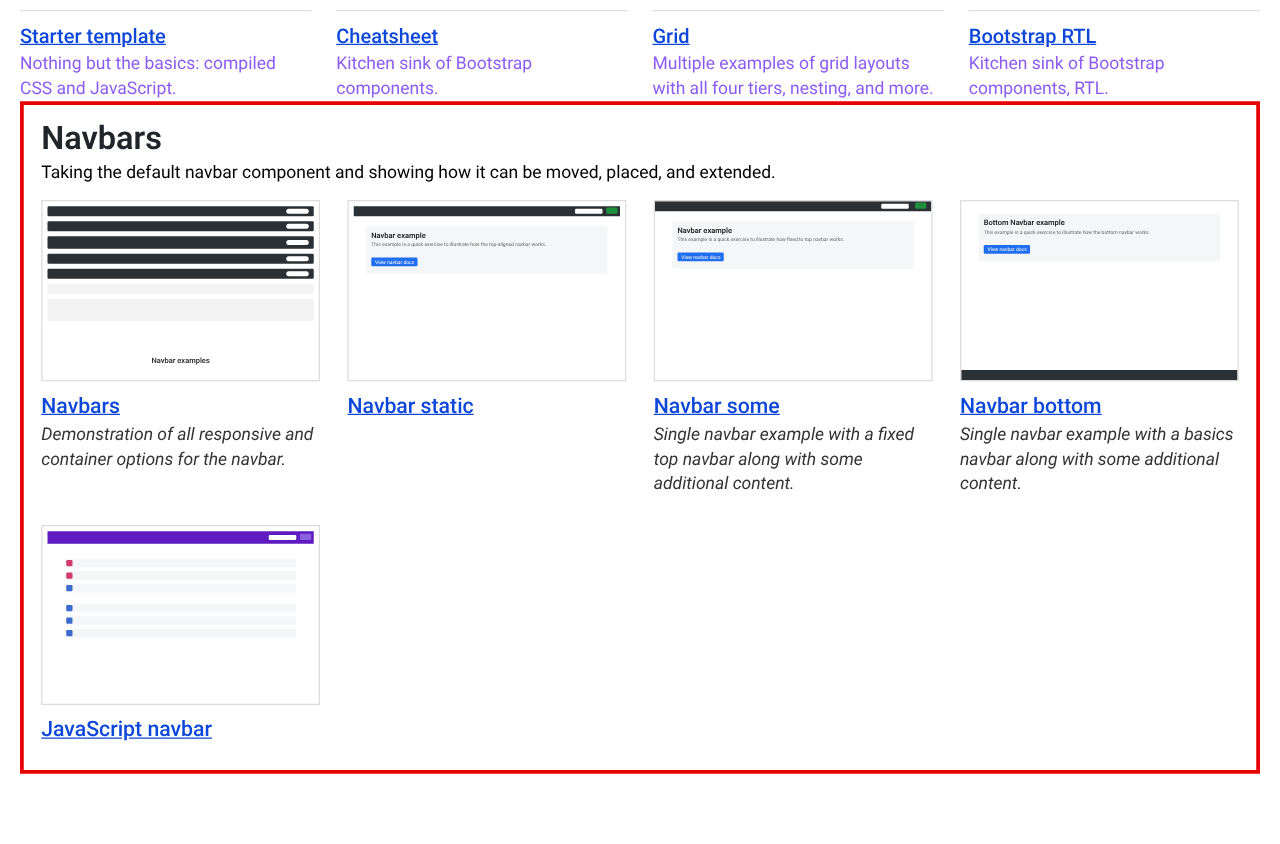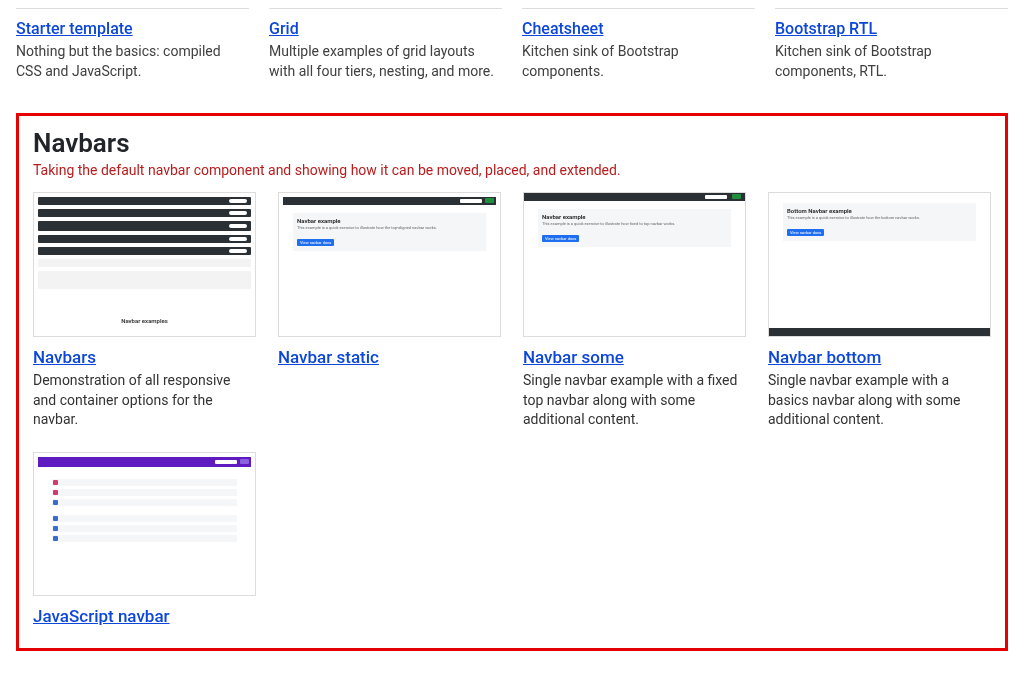--- a/index.html
+++ b/index.html
@@ -7,65 +7,65 @@
     font-family: -apple-system, BlinkMacSystemFont, "Segoe UI", Roboto, "Helvetica Neue", Arial, sans-serif;
     font-size: 14px;
     color: #212529;
     background: #fff;
     padding: 0 16px 16px 16px;
   }
   .top-row {
     display: grid;
     grid-template-columns: repeat(4, 1fr);
     gap: 20px;
-    margin-bottom: 32px;
+    margin-bottom: 0;
     padding-top: 6px;
   }
   .top-row .item { padding-top: 2px; }
   .top-row .sep { border-top: 1px solid #ddd; margin-bottom: 10px; }
   a.link {
     color: #0d47d9;
     text-decoration: underline;
     font-weight: 500;
     display: inline-block;
   }
   .top-row a.link { font-size: 16px; margin-bottom: 4px; }
-  .top-row .desc { font-size: 14px; color: #404040; line-height: 1.4; }
+  .top-row .desc { font-size: 14px; color: #8b5cf6; line-height: 1.4; }
 
   .section {
     border: 3px solid #e60000;
     padding: 12px 14px 18px 14px;
   }
   .section h2 {
     font-size: 26px;
     font-weight: 600;
     margin-bottom: 4px;
   }
   .section-sub {
     font-size: 14px;
-    color: #b91c1c;
+    color: #000000;
     margin-bottom: 14px;
   }
   .grid {
     display: grid;
     grid-template-columns: repeat(4, 1fr);
     gap: 22px;
   }
   .card { }
   .thumb {
     width: 100%;
     aspect-ratio: 228 / 148;
     border: 1px solid #dcdcdc;
     background: #fff;
     position: relative;
     overflow: hidden;
     margin-bottom: 10px;
   }
   .card a.link { font-size: 17px; font-weight: 500; display: inline-block; margin-bottom: 4px; }
-  .card .desc { font-size: 14px; color: #333; line-height: 1.4; }
+  .card .desc { font-size: 14px; color: #333; line-height: 1.4; font-style: italic; }
 
   
   .th1 .bar { position:absolute; left:4px; right:4px; height:8px; background:#2b3034; border-radius:1px; }
   .th1 .b1 { top:4px; }
   .th1 .b2 { top:16px; }
   .th1 .b3 { top:28px; height:10px; }
   .th1 .b4 { top:42px; }
   .th1 .b5 { top:54px; }
   .th1 .b6 { top:66px; background:#f3f3f3; }
   .th1 .b7 { top:78px; background:#f3f3f3; height:18px; }
@@ -113,27 +113,27 @@
 <body>
 
 <div class="top-row">
   <div class="item">
     <div class="sep"></div>
     <a href="#" class="link">Starter template</a>
     <div class="desc">Nothing but the basics: compiled CSS and JavaScript.</div>
   </div>
   <div class="item">
     <div class="sep"></div>
+    <a href="#" class="link">Cheatsheet</a>
+    <div class="desc">Kitchen sink of Bootstrap components.</div>
+  </div>
+  <div class="item">
+    <div class="sep"></div>
     <a href="#" class="link">Grid</a>
     <div class="desc">Multiple examples of grid layouts with all four tiers, nesting, and more.</div>
-  </div>
-  <div class="item">
-    <div class="sep"></div>
-    <a href="#" class="link">Cheatsheet</a>
-    <div class="desc">Kitchen sink of Bootstrap components.</div>
   </div>
   <div class="item">
     <div class="sep"></div>
     <a href="#" class="link">Bootstrap RTL</a>
     <div class="desc">Kitchen sink of Bootstrap components, RTL.</div>
   </div>
 </div>
 
 <div class="section">
   <h2>Navbars</h2>

